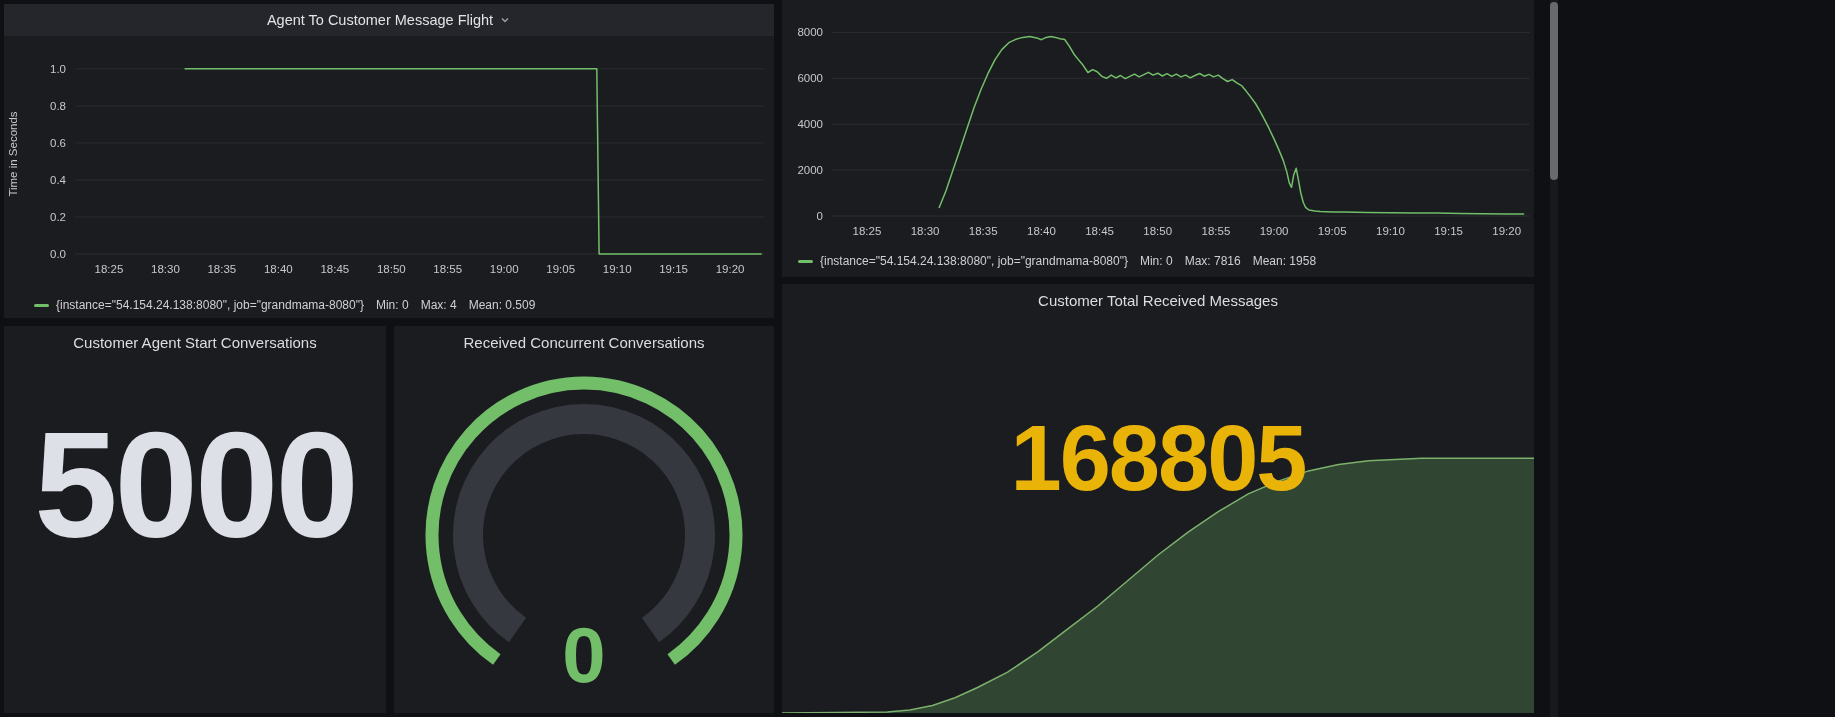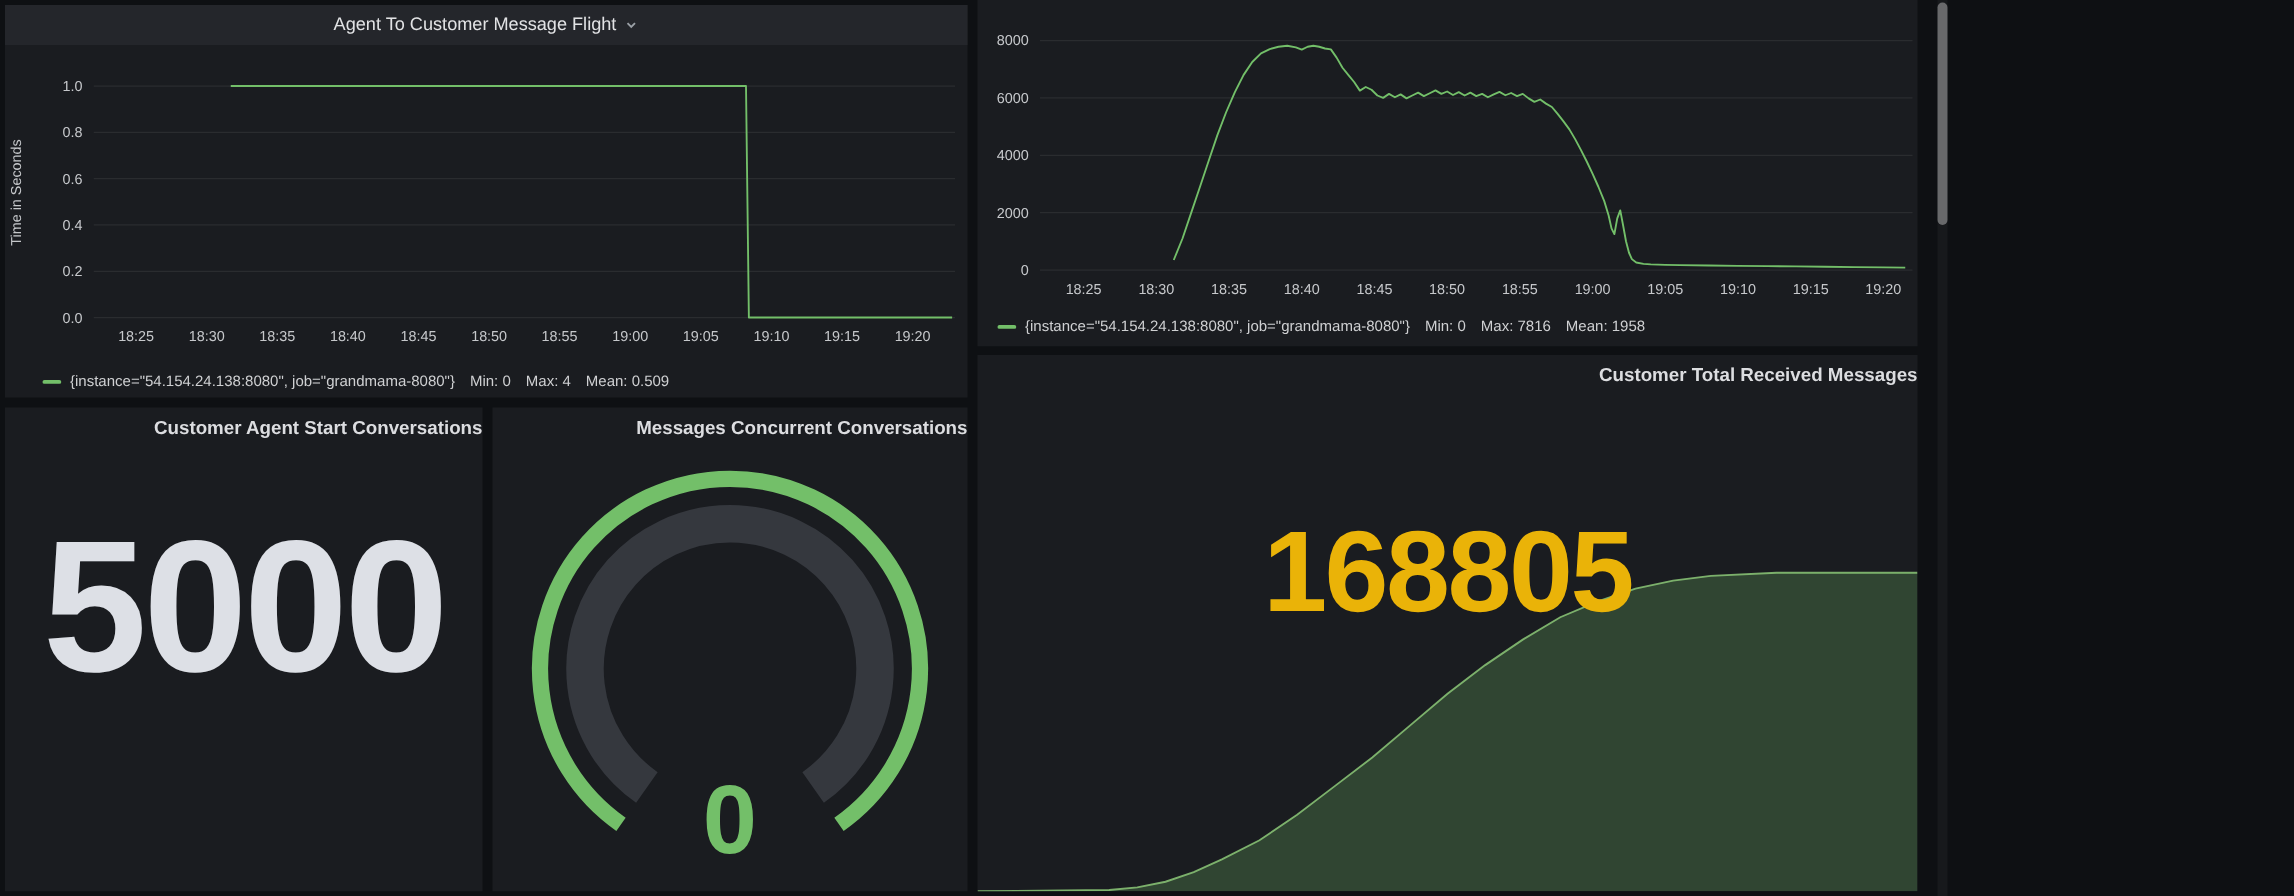--- a/index.html
+++ b/index.html
@@ -2,22 +2,22 @@
 <html><head>
 <meta charset="utf-8">
 <style>
   html,body{margin:0;padding:0;background:#0e1013;}
   .stage{position:relative;width:1835px;height:717px;background:#0e1013;overflow:hidden;
          font-family:"Liberation Sans","DejaVu Sans",sans-serif;}
   .panel{position:absolute;background:#1a1c20;box-sizing:border-box;}
   .panel-header{height:32px;background:#24262b;display:flex;align-items:center;justify-content:center;
                 color:#e2e3e5;font-size:14.5px;font-weight:400;cursor:pointer;}
   .panel-header .chev{margin-left:6px;display:inline-flex;align-items:center;}
-  .panel-title{position:absolute;top:8px;left:0;width:100%;text-align:right;color:#dcdde0;
-               font-size:15px;font-weight:700;cursor:pointer;}
+  .panel-title{position:absolute;top:8px;left:0;width:100%;text-align:center;color:#dcdde0;
+               font-size:15px;font-weight:400;cursor:pointer;}
   svg.chart{display:block;}
   svg.chart text{fill:#c6c8cb;font-size:11.5px;font-family:"Liberation Sans","DejaVu Sans",sans-serif;}
   .legend{display:flex;align-items:center;margin-top:4px;font-size:12px;color:#cfd0d2;white-space:nowrap;}
   .legend .swatch{width:15px;height:3px;background:#73bf69;border-radius:2px;margin-right:7px;flex:none;}
   .legend .stat{margin-left:12px;}
   .stat-value{position:absolute;left:0;width:100%;text-align:center;line-height:1;
               font-weight:700;letter-spacing:-3px;}
   .big-white{top:84px;font-size:150px;color:#dde0e6;}
   .big-green{top:128px;font-size:92px;color:#eab308;letter-spacing:-2px;z-index:2;}
   .gauge-value{fill:#73bf69;font-size:78px;font-weight:700;
@@ -112,21 +112,21 @@
       <span class="stat">Mean: 1958</span>
     </div>
   </div>
 
   <div class="panel" style="left:4px;top:326px;width:382px;height:387px;">
     <div class="panel-title">Customer Agent Start Conversations</div>
     <div class="stat-value big-white">5000</div>
   </div>
 
   <div class="panel" style="left:394px;top:326px;width:380px;height:387px;">
-    <div class="panel-title">Messages Concurrent Conversations</div>
+    <div class="panel-title">Received Concurrent Conversations</div>
     <svg width="380" height="387" viewBox="0 0 380 387" style="position:absolute;left:0;top:0;">
       <path d="M 123.5 304.0 A 116 116 0 1 1 256.5 304.0" fill="none" stroke="#35383e" stroke-width="30"></path>
       <path d="M 102.8 333.5 A 152 152 0 1 1 277.2 333.5" fill="none" stroke="#73bf69" stroke-width="13"></path>
       <text x="190" y="356" text-anchor="middle" class="gauge-value">0</text>
     </svg>
   </div>
 
   <div class="panel" style="left:782px;top:284px;width:752px;height:429px;">
     <div class="panel-title">Customer Total Received Messages</div>
     <svg class="spark" width="752" height="429">

